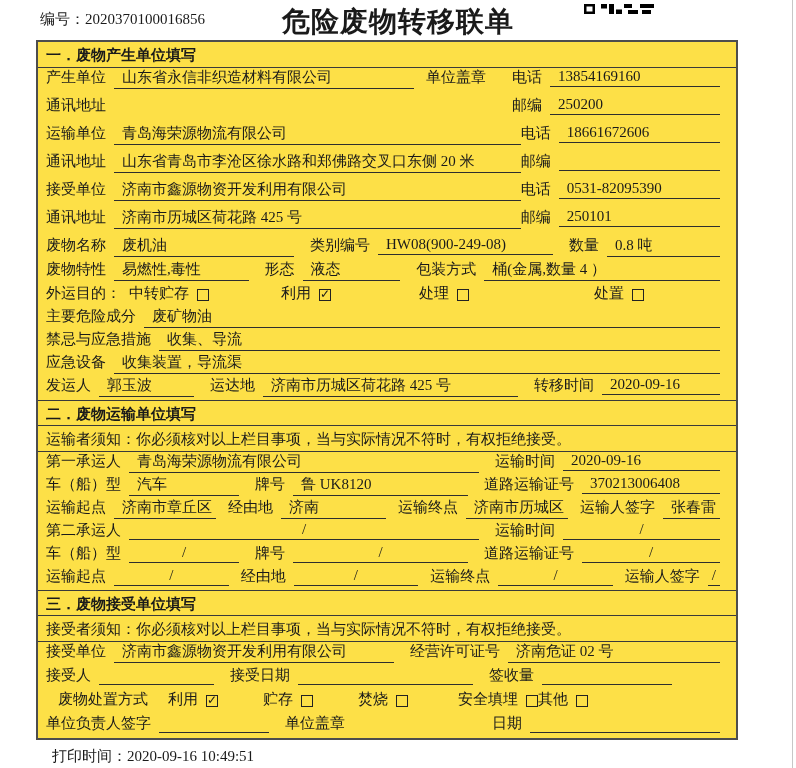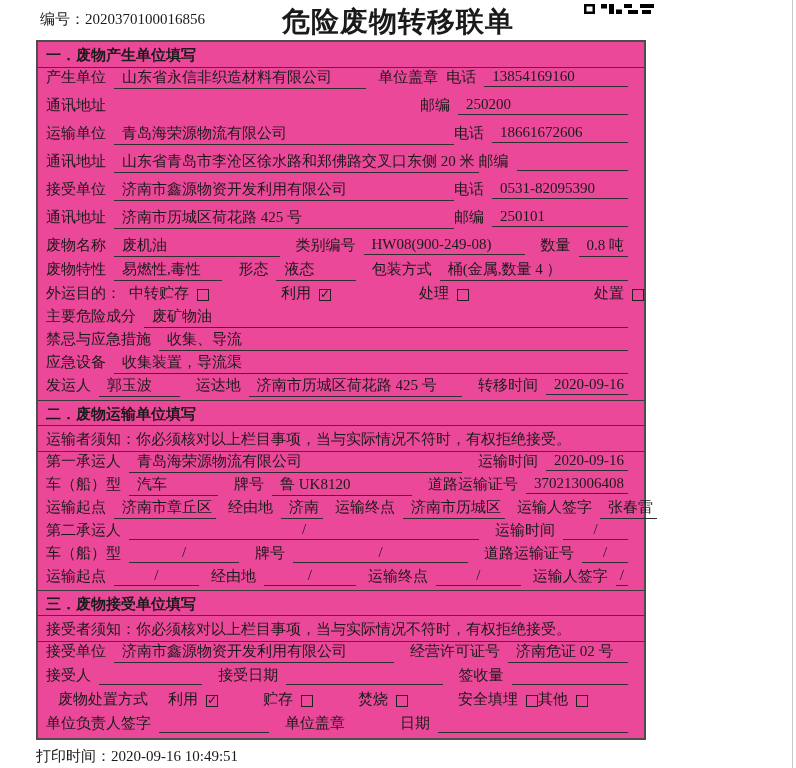--- a/index.html
+++ b/index.html
@@ -8,21 +8,21 @@
   .page { position:relative; width:796px; height:768px; }
   .page-edge { position:absolute; top:0; right:3px; width:1px; height:100%; background:#c7c7c7; }
 
   
   .topbar { position:relative; height:38px; }
   .serial { position:absolute; left:40px; top:10px; font-size:15px; white-space:nowrap; }
   .doc-title { position:absolute; left:0; right:0; top:3px; text-align:center; font-size:28px; font-weight:bold; letter-spacing:1px; }
   .qr { position:absolute; top:0; right:142px; width:70px; height:10px; }
 
   
-  .formtable { position:absolute; left:36px; top:40px; width:610px; border:2px solid #4d4d4d; background:#ec4899; }
+  .formtable { position:absolute; left:36px; top:40px; width:702px; border:2px solid #4d4d4d; background:#fde047; }
   .sec-header { font-size:15px; font-weight:bold; padding:4px 6px 3px 8px; border-top:1px solid #3a3a3a; border-bottom:1px solid #3a3a3a; height:26px; }
   .sec-header.first { border-top:0; }
   .notice { font-size:15px; padding:4px 4px 3px 8px; border-bottom:1px solid #3a3a3a; height:26px; white-space:nowrap; }
 
   .row { display:flex; align-items:flex-start; padding:0 16px 4px 8px; height:23px; font-size:15px; }
   .row.tall { height:28px; }
   .row.r24 { height:24px; }
   .lbl { white-space:nowrap; margin-right:8px; }
   .val { border-bottom:1px solid #2e2e2e; padding:0 4px 1px 8px; white-space:nowrap; min-height:17px; }
   .val:empty::before { content:"\00a0"; }
@@ -35,21 +35,21 @@
   .w180{width:180px} .w190{width:190px} .w255{width:255px} .w280{width:280px} .w300{width:300px}
   .w350{width:350px} .w430{width:430px}
 
   
   .cbg { display:inline-flex; align-items:flex-end; white-space:nowrap; }
   .cb { width:12px; height:12px; border:1px solid #222; display:inline-flex; align-items:center; justify-content:center; margin-left:8px; margin-bottom:2px; font-size:12px; line-height:1; }
   .cb span { position:relative; top:-1px; }
   .mr40{} .mr45{margin-right:45px} .mr50{margin-right:50px}
   .mr72{margin-right:72px} .mr88{margin-right:88px} .mr125{margin-right:125px}
 
-  .printline { position:absolute; left:36px; top:747px; font-size:15px; white-space:nowrap; }
+  .printline { position:absolute; left:52px; top:747px; font-size:15px; white-space:nowrap; }
 </style>
 </head>
 <body>
 
 <div class="page">
 
   <div class="topbar">
     <div class="serial"><span>编号：</span><span>2020370100016856</span></div>
     <div class="doc-title">危险废物转移联单</div>
     <div class="qr">

